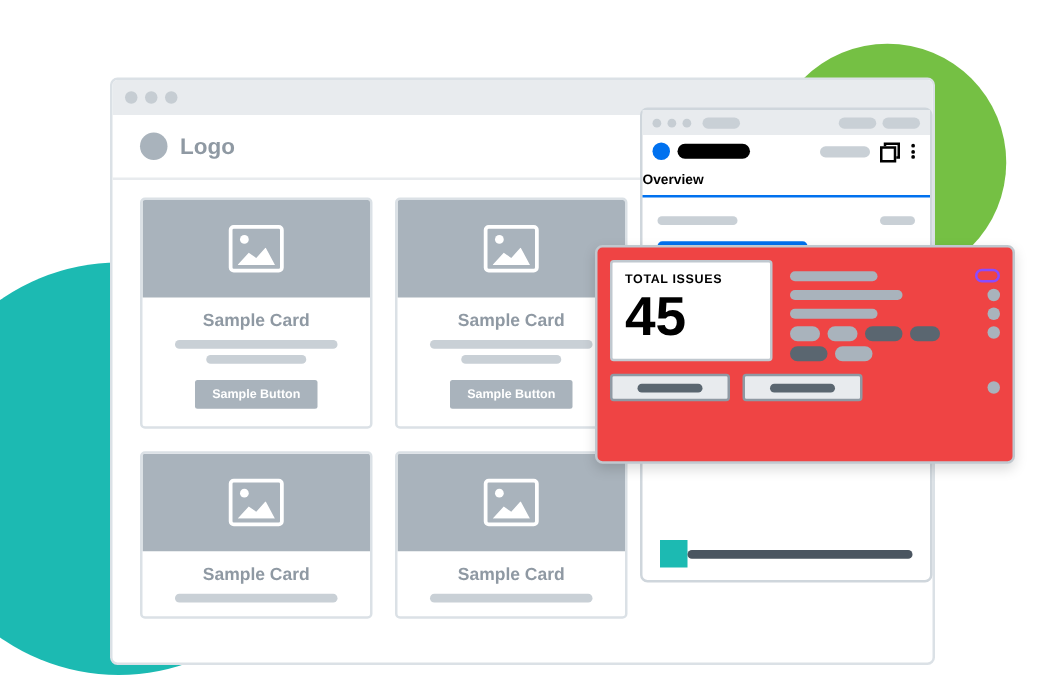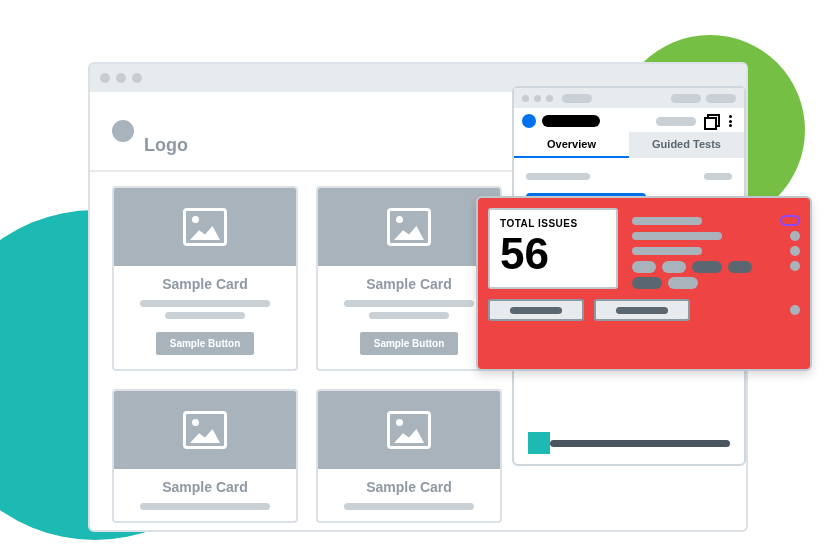--- a/index.html
+++ b/index.html
@@ -26,21 +26,21 @@
     .browser-top {
       height: 28px; background: #e8ebee; display: flex; align-items: center;
       gap: 6px; padding: 0 10px;
     }
     .traffic { width: 10px; height: 10px; border-radius: 50%; background: #c6cdd3; }
 
     .page-header {
       display: flex; align-items: center; padding: 14px 22px; gap: 10px;
     }
     .logo-dot { width: 22px; height: 22px; border-radius: 50%; background: #a9b3bc; }
-    .logo-text { color: #8f99a3; font-weight: 600; font-size: 18px; margin-top: 29px; }
+    .logo-text { color: #8f99a3; font-weight: 600; font-size: 18px; }
     .header-nav { display: flex; gap: 10px; margin-left: auto; padding-right: 8px; }
     .pill { height: 9px; border-radius: 5px; background: #c9d0d6; }
     .pill.w30 { width: 30px; } .pill.w40 { width: 40px; }
 
     .divider { height: 2px; background: #e8ebee; margin: 0 0 14px 0; }
 
     .card-grid {
       display: grid; grid-template-columns: 186px 186px; gap: 18px;
       padding: 0 22px;
     }
@@ -99,21 +99,21 @@
     .copy-icon::before { width: 9px; height: 9px; top: 0; left: 3px; }
     .copy-icon::after { width: 9px; height: 9px; top: 3px; left: 0; }
     .kebab {
       width: 12px; height: 14px; display: flex; flex-direction: column;
       justify-content: space-between; align-items: center; padding: 1px 0;
     }
     .kebab span { width: 3px; height: 3px; border-radius: 50%; background: #000; }
 
     .tabs { display: flex; font-size: 11px; font-weight: 600; }
     .tab {
-      flex: 1; text-align: center; padding: 6px 0; border-bottom: 2px solid transparent;
+      flex: 1; padding: 6px 0; border-bottom: 2px solid transparent;
       color: #000;
     }
     .tab.active { border-bottom-color: #0071ef; }
     .tab.inactive { background: #e8ebee; color: #5a6670; }
 
     .ext-content { padding: 10px 12px; }
     .line-grey { height: 7px; background: #c9d0d6; border-radius: 4px; margin: 5px 0; }
     .line-blue { height: 8px; background: #0071ef; border-radius: 4px; margin: 8px 0 6px; width: 120px; }
     .line-short-r { width: 28px; margin-left: auto; }
 
@@ -241,21 +241,20 @@
     <div class="grey-pill-sm" style="margin-left:auto"></div>
     <div class="copy-icon"></div>
     <div class="kebab">
         <span></span>
         <span></span>
         <span></span>
       </div>
   </div>
   <div class="tabs">
     <div class="tab active">Overview</div>
-    <div class="tab inactive">Guided Tests</div>
   </div>
   <div class="ext-content">
     <div style="display:flex;gap:8px;align-items:center">
       <div class="line-grey" style="width:64px"></div>
       <div class="line-grey line-short-r"></div>
     </div>
     <div class="line-blue"></div>
     <div class="line-grey" style="width:150px"></div>
   </div>
 
@@ -266,21 +265,21 @@
       <div class="progress-block"></div>
       <div class="progress-bar"></div>
     </div>
   </div>
 </div>
 
 <div class="results">
   <div class="results-main">
     <div class="total-box">
       <div class="total-label">TOTAL ISSUES</div>
-      <div class="total-num">56</div>
+      <div class="total-num">45</div>
     </div>
     <div class="results-right">
       <div class="r-row">
         <div class="r-pill" style="width:70px"></div>
         <div class="r-badge"></div>
       </div>
       <div class="r-row">
         <div class="r-pill" style="width:90px"></div>
         <div class="r-dot"></div>
       </div>

